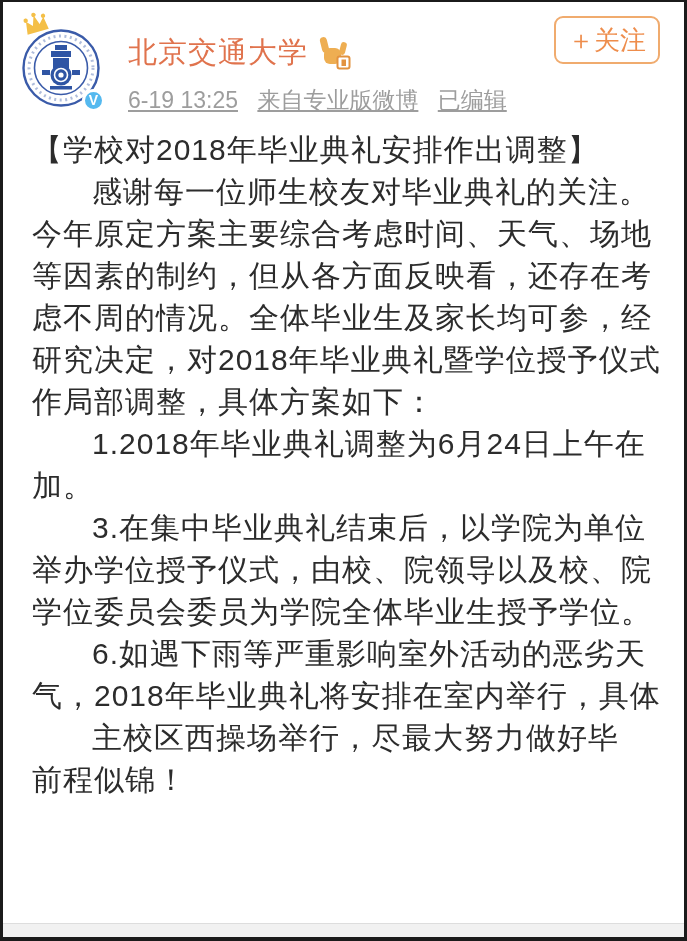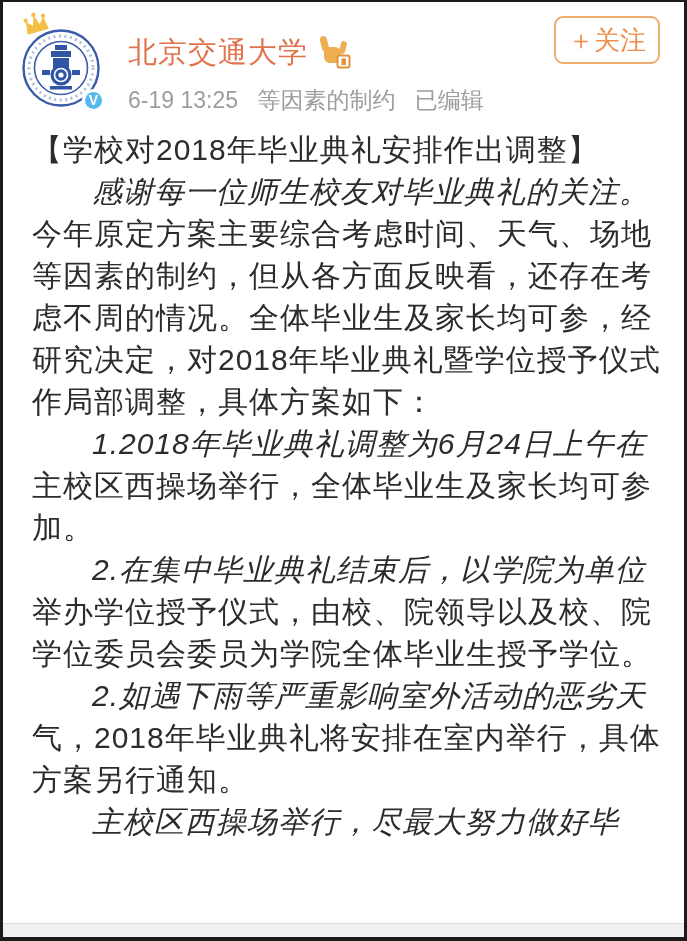--- a/index.html
+++ b/index.html
@@ -52,35 +52,35 @@
     border-radius: 50%;
     background: #55b9ef;
     border: 3px solid #ffffff;
     color: #ffffff;
     font-size: 14px;
     font-weight: bold;
     line-height: 17px;
     text-align: center;
   }
   .head-main { margin-left: 27px; padding-top: 5px; }
-  .name-row { display: flex; }
+  .name-row { display: flex; align-items: center; }
   .username {
     color: #e0734d;
     font-size: 29px;
     letter-spacing: 1px;
     cursor: pointer;
   }
   .vip-icon { margin-left: 9px; margin-top: 2px; }
   .meta-row {
     margin-top: 12px;
     color: #9d9d9d;
     font-size: 23px;
     white-space: nowrap;
   }
-  .meta-row span { margin-right: 13px; }
+  .meta-row span { margin-right: 13px; text-decoration: underline; }
   .meta-row span:last-child { margin-right: 16px; text-align: right; }
   .edited { cursor: pointer; }
   .follow {
     position: absolute;
     top: 14px;
     right: 24px;
     width: 106px;
     height: 48px;
     background: #ffffff;
     border: 2px solid #f0ab6e;
@@ -98,21 +98,21 @@
   
   .content {
     padding: 13px 20px 17px 29px;
     font-size: 30px;
     line-height: 42px;
     letter-spacing: 1px;
     color: #2c2c2c;
   }
   .content p.para { margin: 0; }
   .content .line { display: block; white-space: nowrap; }
-  .content p.ind .line:first-child { text-indent: 2em; font-style: italic; }
+  .content p.ind .line:first-child { text-indent: 2em; }
 
   
   .bottom-strip {
     flex: 0 0 auto;
     height: 14px;
     background: #f1f1f1;
     border-top: 1px solid #dddddd;
   }
 </style>
 </head>
@@ -158,21 +158,21 @@
               <rect x="7" y="12" width="17" height="16" rx="6"></rect>
               <rect x="4" y="1" width="7" height="16" rx="3.5" transform="rotate(-14 7.5 9)"></rect>
               <rect x="23" y="6" width="6" height="13" rx="3" transform="rotate(14 26 12.5)"></rect>
             </g>
             <rect x="20.5" y="20.5" width="12" height="12" rx="2" fill="#ffffff" stroke="#e2923f" stroke-width="2"></rect>
             <rect x="24.5" y="23.5" width="4.5" height="6.5" fill="#e2923f"></rect>
           </svg>
         </div>
         <div class="meta-row">
           <span>6-19 13:25</span>
-          <span>等因素的制约</span>
+          <span>来自专业版微博</span>
           <span class="edited">已编辑</span>
         </div>
       </div>
 
       <button class="follow">＋关注</button>
     </div>
 
     <div class="content">
         <p class="para">
           <span class="line">【学校对2018年毕业典礼安排作出调整】</span>
@@ -180,33 +180,32 @@
         <p class="para ind">
           <span class="line">感谢每一位师生校友对毕业典礼的关注。</span>
           <span class="line">今年原定方案主要综合考虑时间、天气、场地</span>
           <span class="line">等因素的制约，但从各方面反映看，还存在考</span>
           <span class="line">虑不周的情况。全体毕业生及家长均可参，经</span>
           <span class="line">研究决定，对2018年毕业典礼暨学位授予仪式</span>
           <span class="line">作局部调整，具体方案如下：</span>
         </p>
         <p class="para ind">
           <span class="line">1.2018年毕业典礼调整为6月24日上午在</span>
-          <span class="line">主校区西操场举行，全体毕业生及家长均可参</span>
           <span class="line">加。</span>
         </p>
         <p class="para ind">
-          <span class="line">2.在集中毕业典礼结束后，以学院为单位</span>
+          <span class="line">3.在集中毕业典礼结束后，以学院为单位</span>
           <span class="line">举办学位授予仪式，由校、院领导以及校、院</span>
           <span class="line">学位委员会委员为学院全体毕业生授予学位。</span>
         </p>
         <p class="para ind">
-          <span class="line">2.如遇下雨等严重影响室外活动的恶劣天</span>
+          <span class="line">6.如遇下雨等严重影响室外活动的恶劣天</span>
           <span class="line">气，2018年毕业典礼将安排在室内举行，具体</span>
-          <span class="line">方案另行通知。</span>
         </p>
         <p class="para ind">
           <span class="line">主校区西操场举行，尽最大努力做好毕</span>
+          <span class="line">前程似锦！</span>
         </p>
       </div>
   </div>
 
   <div class="bottom-strip"></div>
 </div>
 
 </body></html>

